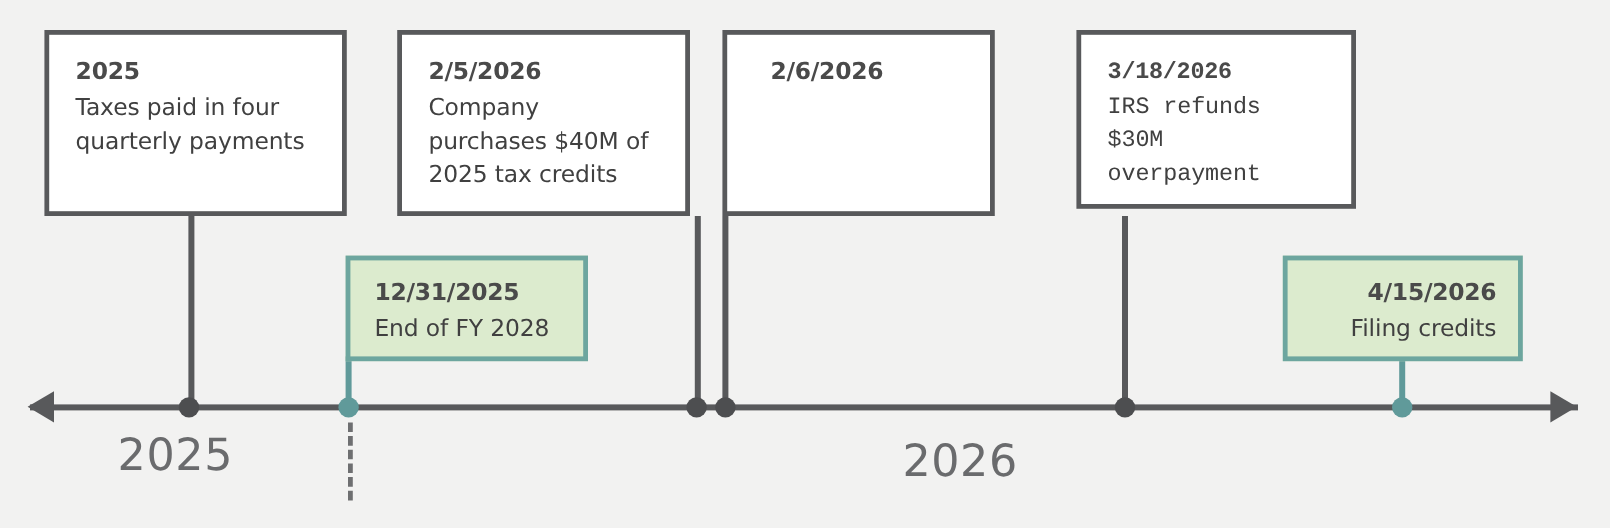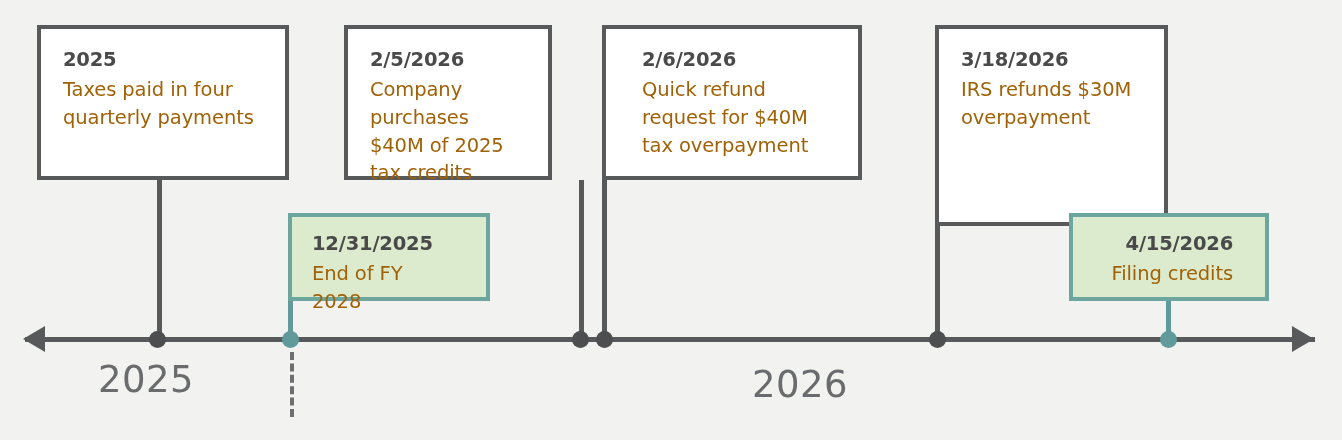--- a/index.html
+++ b/index.html
@@ -76,33 +76,33 @@
   .card {
     position: absolute;
     box-sizing: border-box;
     background: #ffffff;
     border: 4px solid #58595b;
     padding: 18px 20px 14px 22px;
   }
   .card.green {
     background: #dcebce;
     border: 4px solid #6da69f;
-    padding: 14px 32px 12px 20px;
+    padding: 14px 18px 12px 20px;
   }
   .card-date {
     font-size: 19.5px;
     font-weight: bold;
     color: #4a4a4a;
     line-height: 1.35;
     letter-spacing: -0.2px;
   }
   .card-desc {
     font-size: 19.5px;
     font-weight: normal;
-    color: #a16207;
+    color: #404040;
     line-height: 1.42;
     margin-top: 3px;
     letter-spacing: -0.1px;
   }
 
   
   .year-label {
     position: absolute;
     font-size: 37px;
     color: #6a6b6d;
@@ -130,29 +130,28 @@
     </div>
   <div id="layer-cards">
       <div class="card" style="left: 37px; top: 25px; width: 252px; height: 155px;">
         <div class="card-date">2025</div>
         <div class="card-desc">Taxes paid in four quarterly payments</div>
       </div>
       <div class="card green" style="left: 288px; top: 213px; width: 202px; height: 88px;">
         <div class="card-date">12/31/2025</div>
         <div class="card-desc">End of FY 2028</div>
       </div>
-      <div class="card" style="left: 344px; top: 25px; width: 208px; height: 155px;">
+      <div class="card" style="left: 331px; top: 25px; width: 244px; height: 155px;">
         <div class="card-date">2/5/2026</div>
         <div class="card-desc">Company purchases $40M of 2025 tax credits</div>
       </div>
-      <div class="card" style="left: 602px; top: 25px; width: 260px; height: 155px; padding-left: 36px;">
+      <div class="card" style="left: 602px; top: 25px; width: 227px; height: 155px; padding-left: 36px;">
         <div class="card-date">2/6/2026</div>
-        <div class="card-desc">Quick refund request for $40M tax overpayment</div>
       </div>
-      <div class="card" style="left: 935px; top: 25px; width: 233px; height: 201px;">
+      <div class="card" style="left: 897px; top: 25px; width: 233px; height: 149px; font-family: Liberation Mono, monospace;">
         <div class="card-date">3/18/2026</div>
         <div class="card-desc">IRS refunds $30M overpayment</div>
       </div>
       <div class="card green" style="left: 1069px; top: 213px; width: 200px; height: 88px; text-align: right;">
         <div class="card-date">4/15/2026</div>
         <div class="card-desc">Filing credits</div>
       </div>
     </div>
   <div id="layer-markers">
       <div class="marker" style="left: 149px; top: 331px;"></div>

